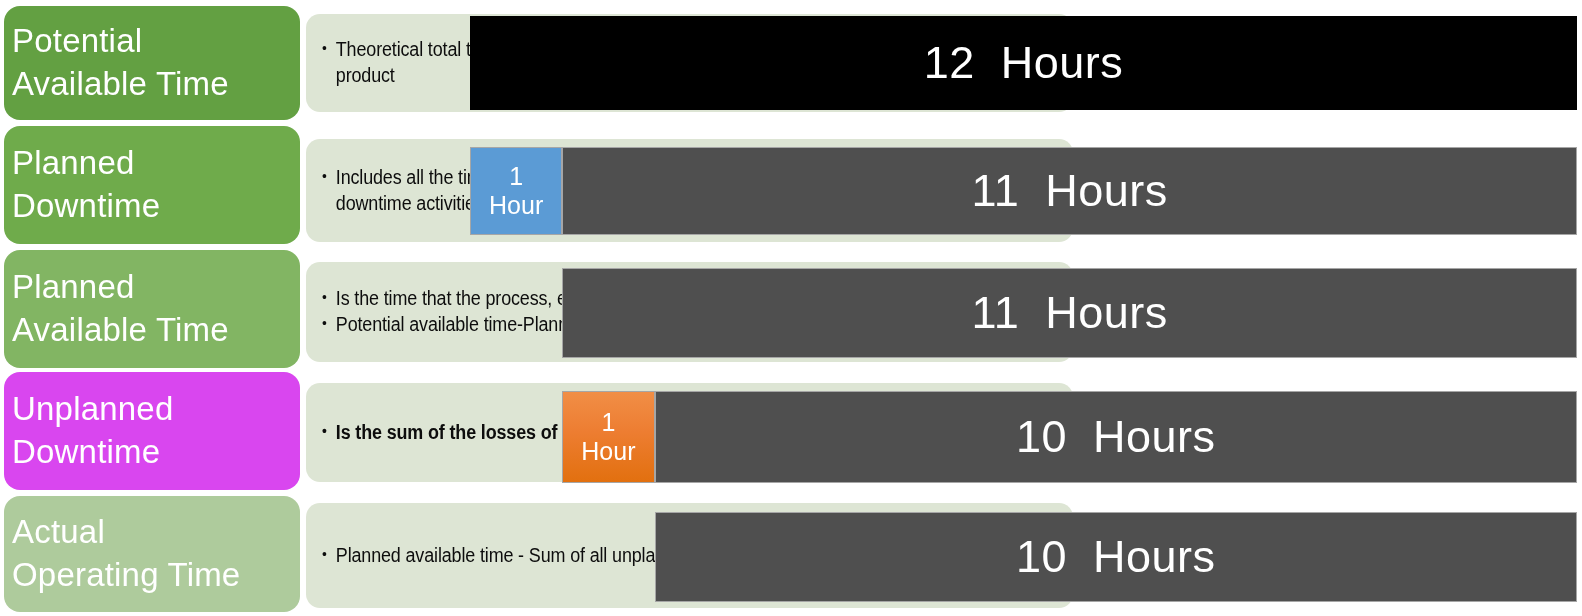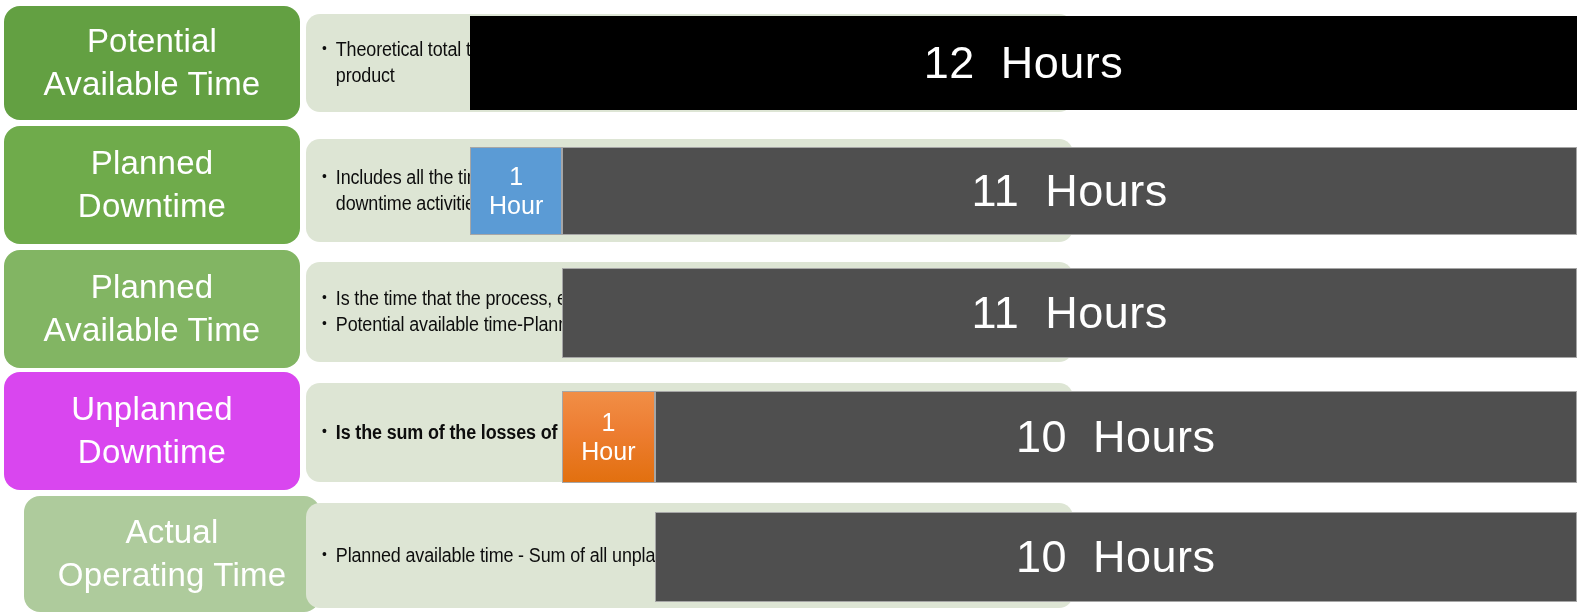--- a/index.html
+++ b/index.html
@@ -31,21 +31,21 @@
   
   .label-box {
     position: absolute;
     left: 4px;
     width: 296px;
     border-radius: 16px;
     box-sizing: border-box;
     display: flex;
     align-items: center;
     justify-content: center;
-    text-align: center;
+    text-align: left;
     color: #ffffff;
     font-size: 33px;
     line-height: 1.29;
     letter-spacing: 0.2px;
     padding: 4px 8px;
   }
   .label-box .label-text {
     display: block;
     width: 100%;
     white-space: pre-line;
@@ -181,21 +181,21 @@
         <ul class="desc-list bold">
           <li>Is the sum of the losses of equipment availability due to unplanned stoppages.</li>
         </ul>
       </div>
       <div class="bar-row" style="left: 562.25px; width: 1014.75px; top: 19px; height: 92px;">
         <div class="bar seg bar-outline" style="left: 0px; width: 92.25px; background: linear-gradient(rgb(241, 142, 70) 0%, rgb(237, 125, 49) 45%, rgb(226, 112, 15) 100%);"><span class="seg-line">1</span><span class="seg-line">Hour</span></div>
         <div class="bar main bar-outline" style="left: 92.25px; width: 922.5px; background: rgb(79, 79, 79);"><span>10  Hours</span></div>
       </div>
     </div>
     <div class="row" style="top: 496px; height: 116px;">
-      <div class="label-box" style="top: 0px; height: 116px; background: rgb(174, 203, 156); margin-left: 20px;">
+      <div class="label-box" style="top: 0px; height: 116px; background: rgb(174, 203, 156);">
         <span class="label-text">Actual
 Operating Time</span>
       </div>
       <div class="desc-box" style="top: 7px; height: 105px;">
         <ul class="desc-list">
           <li>Planned available time - Sum of all unplanned downtime losses</li>
         </ul>
       </div>
       <div class="bar-row" style="left: 654.5px; width: 922.5px; top: 16px; height: 90px;">
         <div class="bar main bar-outline" style="left: 0px; width: 922.5px; background: rgb(79, 79, 79);"><span>10  Hours</span></div>

